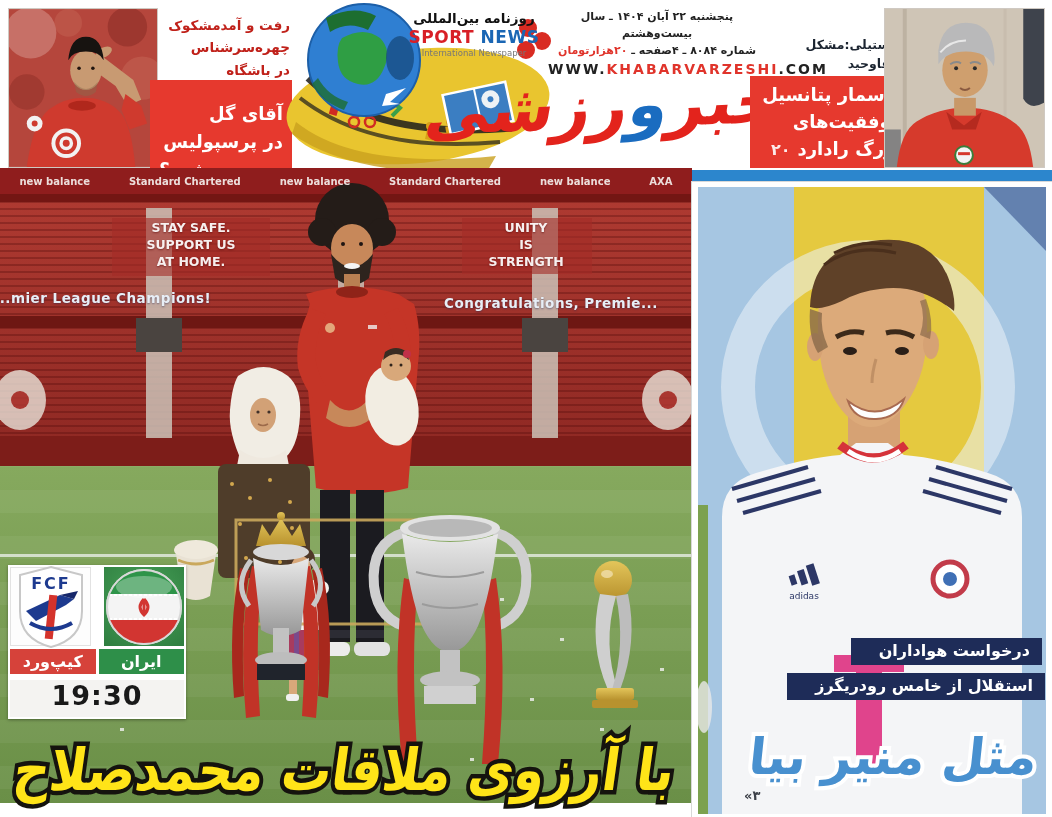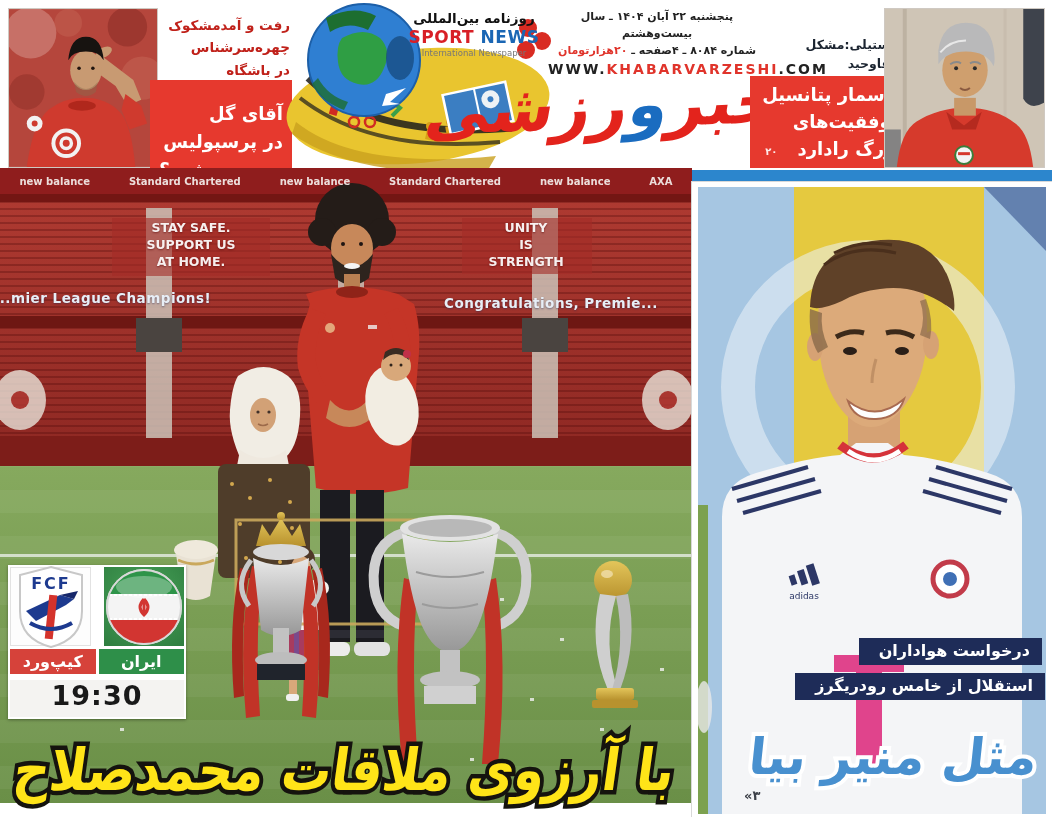--- a/index.html
+++ b/index.html
@@ -7,21 +7,21 @@
   body{font-family:"DejaVu Sans",sans-serif;background:#fff;position:relative;overflow:hidden}
   .abs{position:absolute}
   .preline{white-space:pre-line}
   .rtl{direction:rtl}
   
   #header{position:absolute;left:0;top:0;width:1052px;height:170px;background:#fff}
   .photo-frame{border:1px solid #cfc9c2;background:#fff}
   #left-photo{left:8px;top:8px;width:150px;height:160px}
   #left-kicker{left:158px;top:14px;width:132px;text-align:right;color:#c0211a;font-size:13.5px;font-weight:bold;line-height:1.65}
   #left-banner{left:150px;top:80px;width:142px;height:90px;background:#e6392e;color:#fff;font-weight:bold;font-size:18px;line-height:1.55;text-align:right;padding:20px 9px 0 4px}
-  .page-ref{font-size:10px;color:rgba(255,255,255,.9);font-weight:bold;margin-right:20px}
+  .page-ref{font-size:16px;color:rgba(255,255,255,.9);font-weight:bold;margin-right:7px}
   #masthead-art{left:278px;top:2px;width:280px;height:166px}
   #pub-box{left:408px;top:10px;width:132px;text-align:center;line-height:1.25}
   #pub-fa{font-size:13.5px;font-weight:bold;color:#111}
   #pub-en{font-size:17px;font-weight:bold;letter-spacing:.5px}
   #pub-en .red{color:#d81f26}
   #pub-en .blue{color:#1a66b4}
   #pub-sub{font-size:8.5px;color:#777}
   #logo-script{left:418px;top:50px;width:372px;height:116px;text-align:center;font-size:64px;font-weight:bold;line-height:112px;transform:skewX(-12deg) rotate(-2deg);letter-spacing:-2px}
   #logo-script .red{color:#e3231c}
   #logo-script .blue{color:#1a6cc0}
@@ -55,21 +55,21 @@
   .mb-name{flex:1;display:flex;align-items:center;justify-content:center;color:#fff;font-weight:bold;font-size:16px}
   .mb-home{background:#d6423a}
   .mb-away{background:#2e8f49}
   .mb-row3{height:37px;margin-top:6px;background:#f4f3f1;display:flex;align-items:flex-start;justify-content:center}
   #mb-time{font-size:27px;font-weight:bold;color:#191919;letter-spacing:1px}
   
   #yellow-headline{left:0;top:716px;width:700px;height:100px;z-index:6}
   
   #right-col{left:692px;top:182px;width:360px;height:635px;background:#fff;outline:1px solid #d8d8d8}
   #james-photo{position:absolute;left:6px;top:5px;width:348px;height:627px}
-  .navy-strip{position:absolute;background:#1e2c58;color:#fff;font-weight:bold;font-size:16px;padding:3px 12px 5px 20px;white-space:nowrap;z-index:3;text-align:right}
+  .navy-strip{position:absolute;background:#1e2c58;color:#fff;font-weight:bold;font-size:16px;padding:3px 12px 5px 28px;white-space:nowrap;z-index:3;text-align:right}
   #strip1{right:10px;top:456px}
   #strip2{right:7px;top:491px}
   #blue-headline{position:absolute;right:2px;top:528px;width:312px;height:94px;z-index:3}
   #blue-ref{position:absolute;left:52px;top:606px;font-size:13px;font-weight:bold;color:#3c4048;z-index:3}
 </style>
 </head>
 <body>
 
 <div id="header">
 

